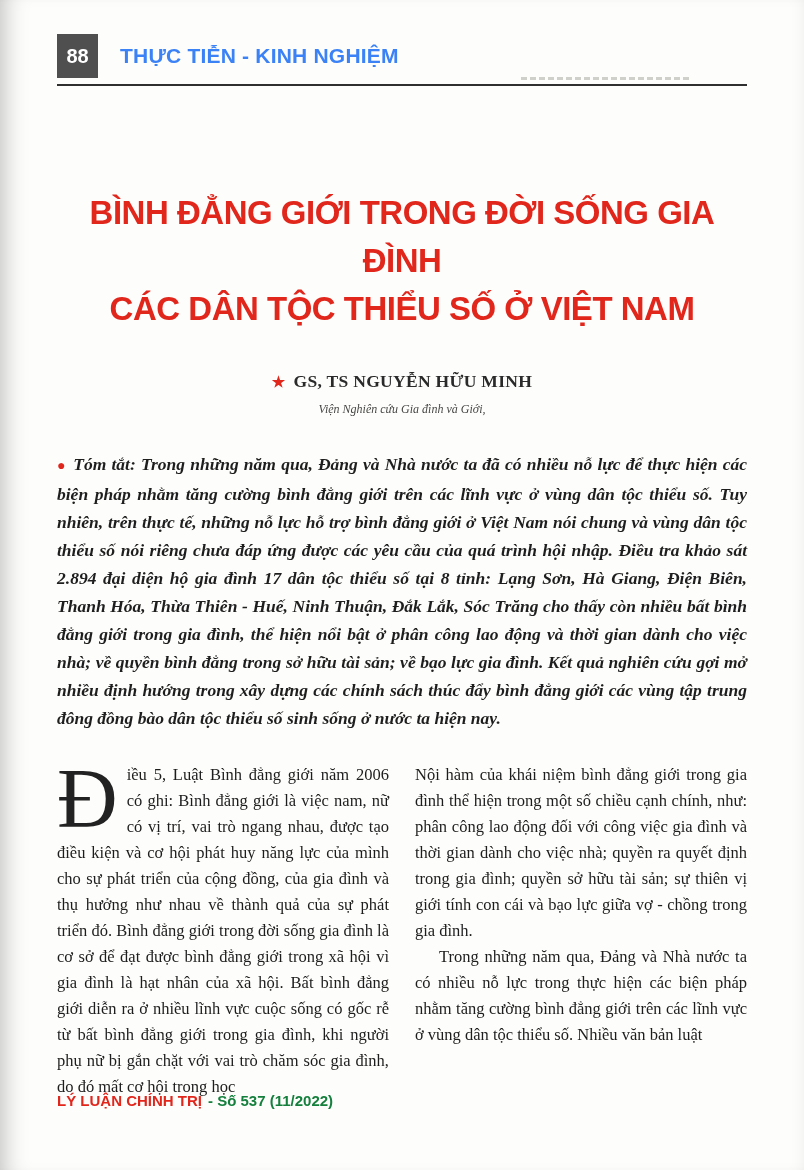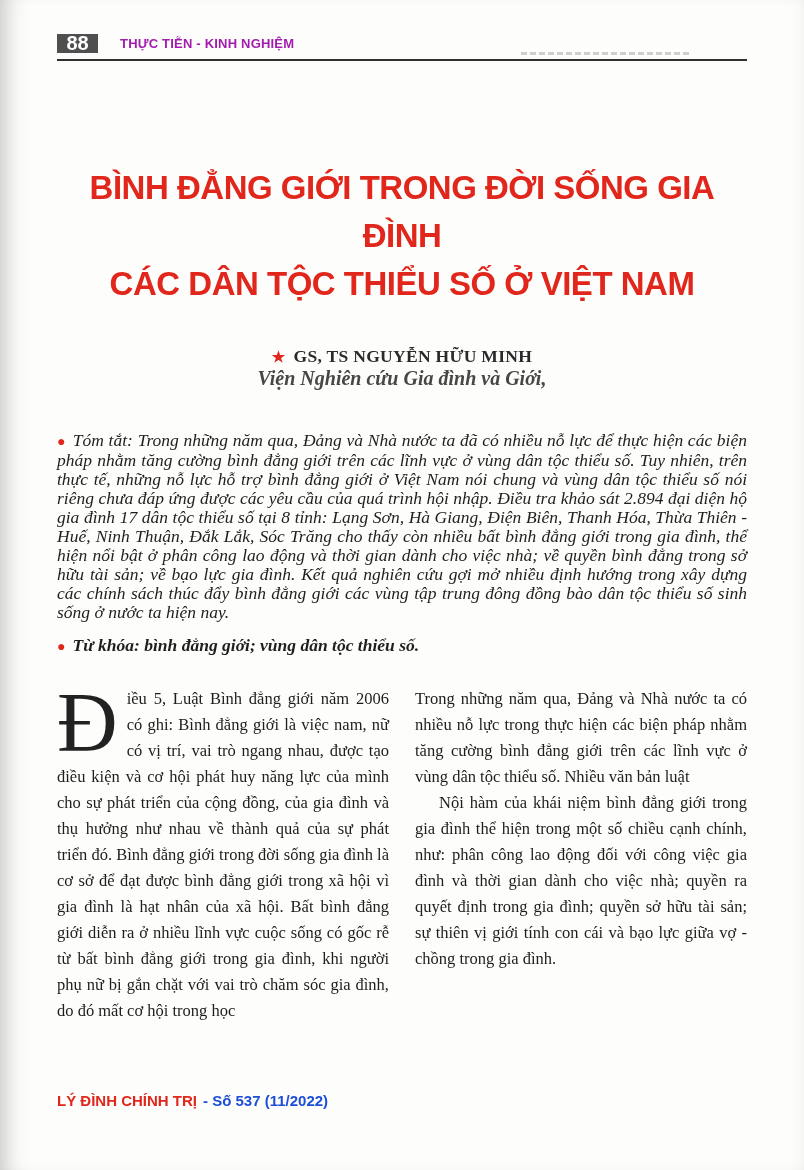--- a/index.html
+++ b/index.html
@@ -20,27 +20,27 @@
   .header {
     position:relative;
     display:flex; align-items:center; gap:22px;
     border-bottom:2px solid #2f2f2f;
     padding-bottom:6px;
   }
   .page-num {
     background:#4f4f4f; color:#ffffff;
     font-family:"Liberation Sans", sans-serif;
     font-weight:bold; font-size:20px;
-    width:41px; height:19px;
+    width:41px; height:44px;
     display:flex; align-items:center; justify-content:center;
   }
   .section-title {
-    color:#a21caf;
+    color:#3b82f6;
     font-family:"Liberation Sans", sans-serif;
-    font-weight:bold; font-size:13px;
+    font-weight:bold; font-size:21px;
     letter-spacing:0.2px;
   }
   .header-dashes {
     position:absolute; right:58px; bottom:4px;
     width:168px; height:0;
     border-top:3px dashed #c6c6c0;
     opacity:0.8;
   }
 
   
@@ -60,34 +60,34 @@
     text-align:center;
     font-size:17.5px;
     font-weight:bold;
     color:#2a2a2a;
     letter-spacing:0.3px;
   }
   .author-line .star { color:#e1261c; margin-right:8px; font-size:15px; }
   .affiliation {
     text-align:center;
     font-style:italic;
-    font-size:20px;
+    font-size:12px;
     color:#474745;
     line-height:22px;
-    font-weight:bold;
+    margin-top:6px;
   }
   .affiliation div { margin:0; }
 
   
   .abstract {
-    margin-top:42px;
+    margin-top:30px;
     font-style:italic;
-    font-weight:normal;
+    font-weight:bold;
     font-size:17.5px;
-    line-height:19px;
+    line-height:28px;
     text-align:justify;
     color:#1e1e1e;
   }
   .bullet { color:#e1261c; font-style:normal; margin-right:7px; font-size:14px; }
   .keywords {
     margin-top:13px;
     font-style:italic;
     font-weight:bold;
     font-size:17.5px;
     color:#1e1e1e;
@@ -118,21 +118,21 @@
   }
   sup { font-size:11px; line-height:0; }
 
   
   .footer {
     position:absolute; left:57px; top:1092px;
     font-family:"Liberation Sans", sans-serif;
     font-weight:bold; font-size:15px;
   }
   .footer .journal { color:#e1261c; }
-  .footer .issue { color:#1d4ed8; margin-left:6px; }
+  .footer .issue { color:#15803d; margin-left:6px; }
 </style>
 </head>
 <body>
 
 <div class="page">
   <div class="content">
 
     <div class="header">
       <div class="page-num">88</div>
       <div class="section-title">THỰC TIỄN - KINH NGHIỆM</div>
@@ -149,32 +149,29 @@
     </div>
 
     <div class="affiliation">
       <div>Viện Nghiên cứu Gia đình và Giới,</div>
     </div>
 
     <div class="abstract">
       <span class="bullet">●</span><span>Tóm tắt:</span><span> Trong những năm qua, Đảng và Nhà nước ta đã có nhiều nỗ lực để thực hiện các biện pháp nhằm tăng cường bình đẳng giới trên các lĩnh vực ở vùng dân tộc thiểu số. Tuy nhiên, trên thực tế, những nỗ lực hỗ trợ bình đẳng giới ở Việt Nam nói chung và vùng dân tộc thiểu số nói riêng chưa đáp ứng được các yêu cầu của quá trình hội nhập. Điều tra khảo sát 2.894 đại diện hộ gia đình 17 dân tộc thiểu số tại 8 tỉnh: Lạng Sơn, Hà Giang, Điện Biên, Thanh Hóa, Thừa Thiên - Huế, Ninh Thuận, Đắk Lắk, Sóc Trăng cho thấy còn nhiều bất bình đẳng giới trong gia đình, thể hiện nổi bật ở phân công lao động và thời gian dành cho việc nhà; về quyền bình đẳng trong sở hữu tài sản; về bạo lực gia đình. Kết quả nghiên cứu gợi mở nhiều định hướng trong xây dựng các chính sách thúc đẩy bình đẳng giới các vùng tập trung đông đồng bào dân tộc thiểu số sinh sống ở nước ta hiện nay.</span>
     </div>
 
-    <div class="keywords">
-      <span class="bullet">●</span><span>Từ khóa:</span><span> bình đẳng giới; vùng dân tộc thiểu số.</span>
-    </div>
 
     <div class="columns">
       <div class="col">
         <p><span class="dropcap">Đ</span><span>iều 5, Luật Bình đẳng giới năm 2006 có ghi: Bình đẳng giới là việc nam, nữ có vị trí, vai trò ngang nhau, được tạo điều kiện và cơ hội phát huy năng lực của mình cho sự phát triển của cộng đồng, của gia đình và thụ hưởng như nhau về thành quả của sự phát triển đó. Bình đẳng giới trong đời sống gia đình là cơ sở để đạt được bình đẳng giới trong xã hội vì gia đình là hạt nhân của xã hội. Bất bình đẳng giới diễn ra ở nhiều lĩnh vực cuộc sống có gốc rễ từ bất bình đẳng giới trong gia đình, khi người phụ nữ bị gắn chặt với vai trò chăm sóc gia đình, do đó mất cơ hội trong học</span></p>
       </div>
       <div class="col">
+        <p>Nội hàm của khái niệm bình đẳng giới trong gia đình thể hiện trong một số chiều cạnh chính, như: phân công lao động đối với công việc gia đình và thời gian dành cho việc nhà; quyền ra quyết định trong gia đình; quyền sở hữu tài sản; sự thiên vị giới tính con cái và bạo lực giữa vợ - chồng trong gia đình.</p>
         <p>Trong những năm qua, Đảng và Nhà nước ta có nhiều nỗ lực trong thực hiện các biện pháp nhằm tăng cường bình đẳng giới trên các lĩnh vực ở vùng dân tộc thiểu số. Nhiều văn bản luật</p>
-        <p>Nội hàm của khái niệm bình đẳng giới trong gia đình thể hiện trong một số chiều cạnh chính, như: phân công lao động đối với công việc gia đình và thời gian dành cho việc nhà; quyền ra quyết định trong gia đình; quyền sở hữu tài sản; sự thiên vị giới tính con cái và bạo lực giữa vợ - chồng trong gia đình.</p>
       </div>
     </div>
 
   </div>
 
   <div class="footer">
-    <span class="journal">LÝ ĐÌNH CHÍNH TRỊ</span><span class="issue">- Số 537 (11/2022)</span>
+    <span class="journal">LÝ LUẬN CHÍNH TRỊ</span><span class="issue">- Số 537 (11/2022)</span>
   </div>
 </div>
 
 </body></html>

